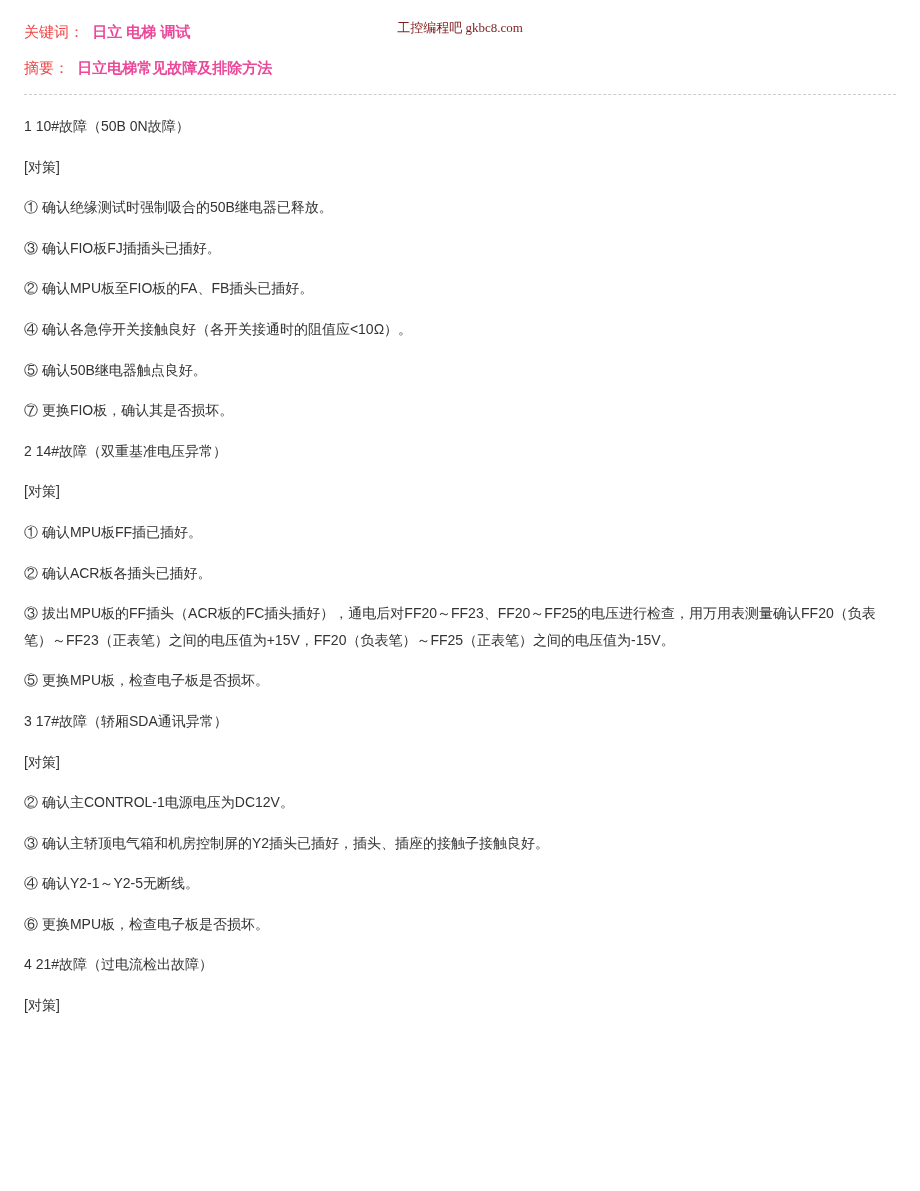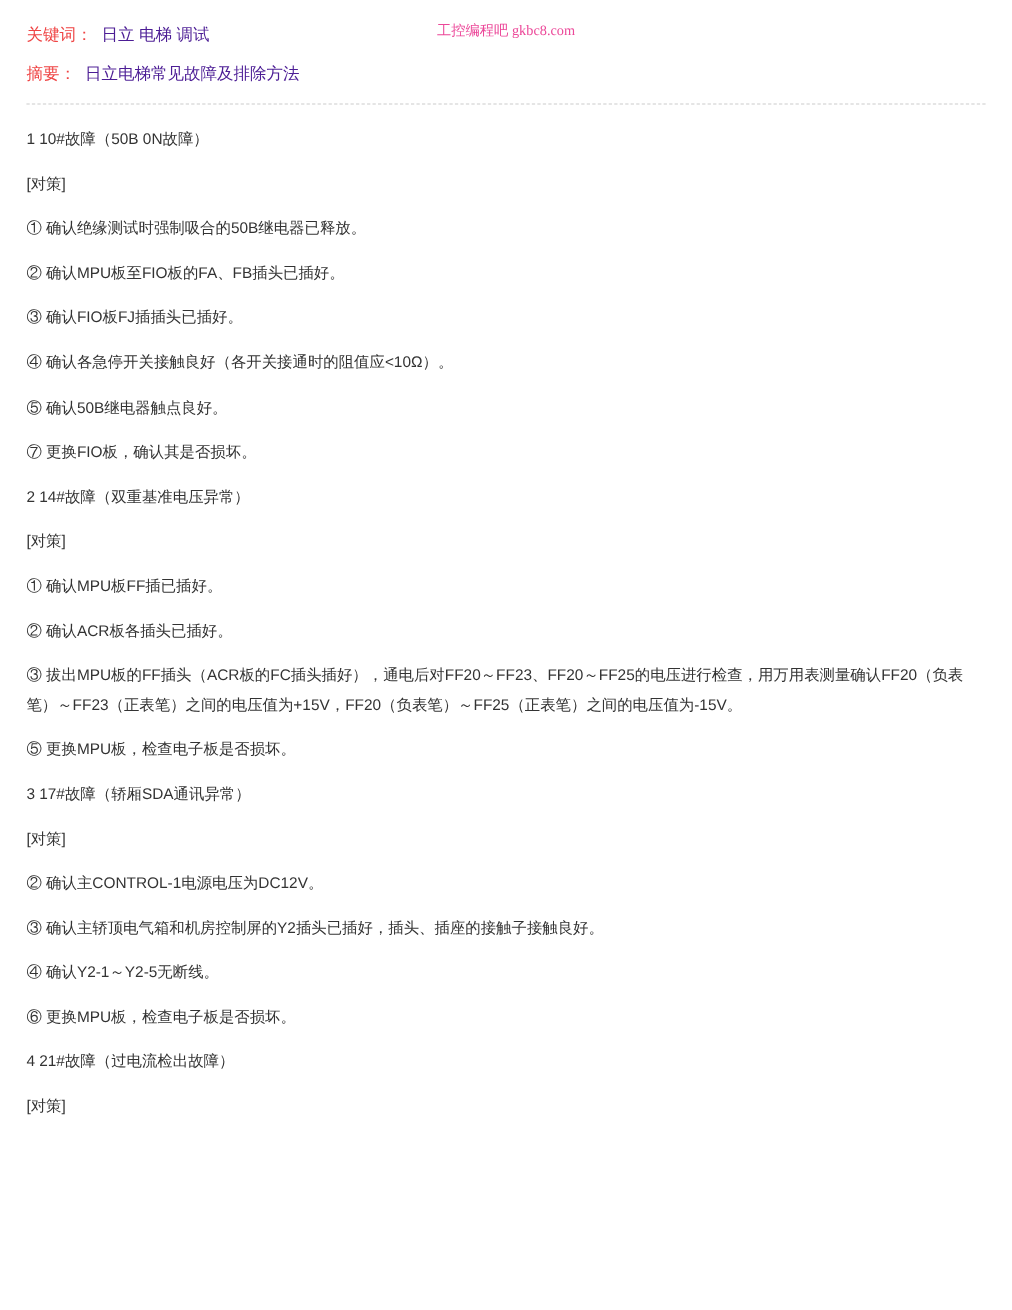--- a/index.html
+++ b/index.html
@@ -10,35 +10,36 @@
       background: #fff;
       padding: 20px 24px;
       width: 920px;
       line-height: 1.6;
     }
     .watermark {
       position: absolute;
       top: 18px;
       left: 50%;
       transform: translateX(-50%);
-      color: #ec4899;
+      color: #7f1d1d;
       font-size: 13px;
       font-family: "SimSun", serif;
     }
     .meta-row {
       margin-bottom: 12px;
       font-size: 15px;
       color: #555;
     }
     .meta-label {
       color: #ef4444;
       margin-right: 4px;
     }
     .meta-value {
-      color: #4c1d95;
+      color: #ec4899;
+      font-weight: bold;
     }
     .divider {
       border: none;
       border-top: 1px dashed #ccc;
       margin: 14px 0 18px 0;
     }
     .content-line {
       margin-bottom: 14px;
       color: #333;
       font-size: 14px;
@@ -59,22 +60,22 @@
   <span class="meta-label">摘要：</span>
   <span class="meta-value">日立电梯常见故障及排除方法</span>
 </div>
 
 <hr class="divider">
 
 <div id="content">
     <p class="content-line">1 10#故障（50B 0N故障）</p>
     <p class="content-line">[对策]</p>
     <p class="content-line">① 确认绝缘测试时强制吸合的50B继电器已释放。</p>
+    <p class="content-line">③ 确认FIO板FJ插插头已插好。</p>
     <p class="content-line">② 确认MPU板至FIO板的FA、FB插头已插好。</p>
-    <p class="content-line">③ 确认FIO板FJ插插头已插好。</p>
     <p class="content-line">④ 确认各急停开关接触良好（各开关接通时的阻值应&lt;10Ω）。</p>
     <p class="content-line">⑤ 确认50B继电器触点良好。</p>
     <p class="content-line">⑦ 更换FIO板，确认其是否损坏。</p>
     <p class="content-line">2 14#故障（双重基准电压异常）</p>
     <p class="content-line">[对策]</p>
     <p class="content-line">① 确认MPU板FF插已插好。</p>
     <p class="content-line">② 确认ACR板各插头已插好。</p>
     <p class="content-line">③ 拔出MPU板的FF插头（ACR板的FC插头插好），通电后对FF20～FF23、FF20～FF25的电压进行检查，用万用表测量确认FF20（负表笔）～FF23（正表笔）之间的电压值为+15V，FF20（负表笔）～FF25（正表笔）之间的电压值为-15V。</p>
     <p class="content-line">⑤ 更换MPU板，检查电子板是否损坏。</p>
     <p class="content-line">3 17#故障（轿厢SDA通讯异常）</p>

